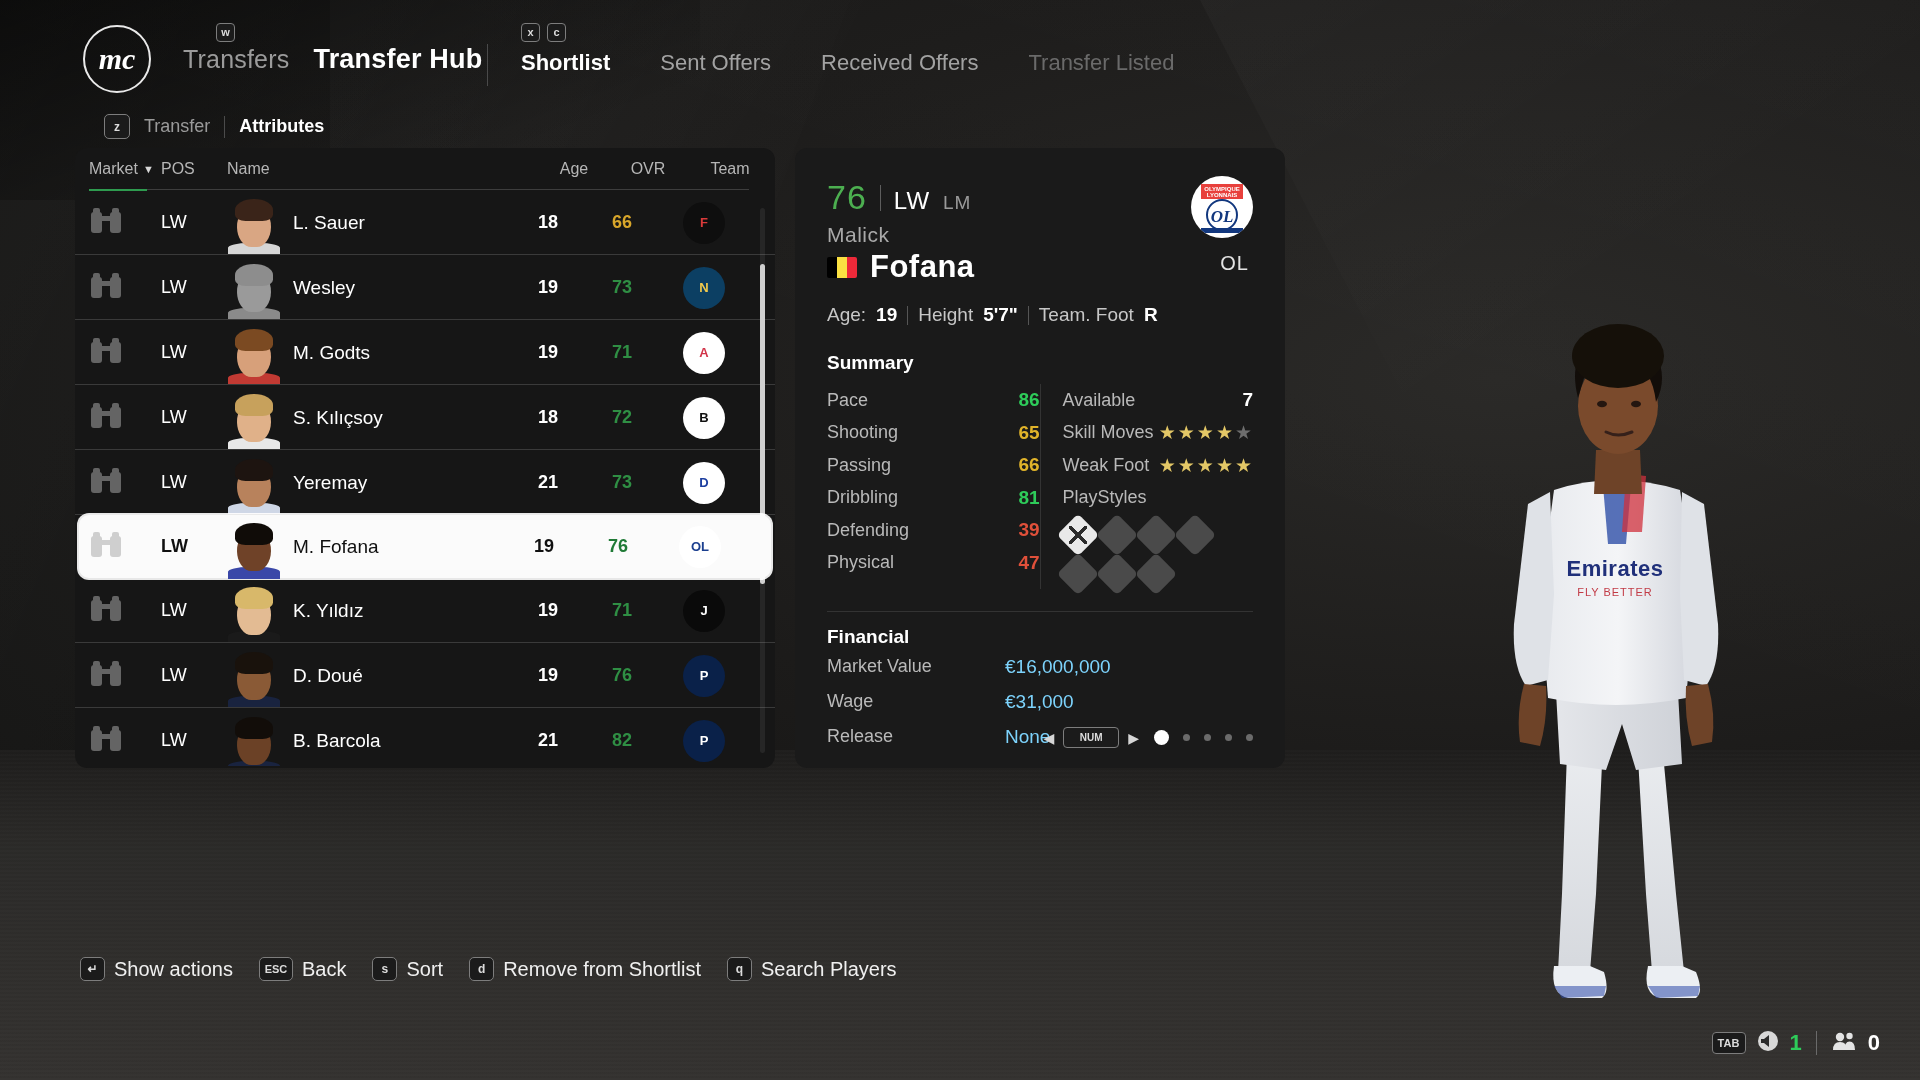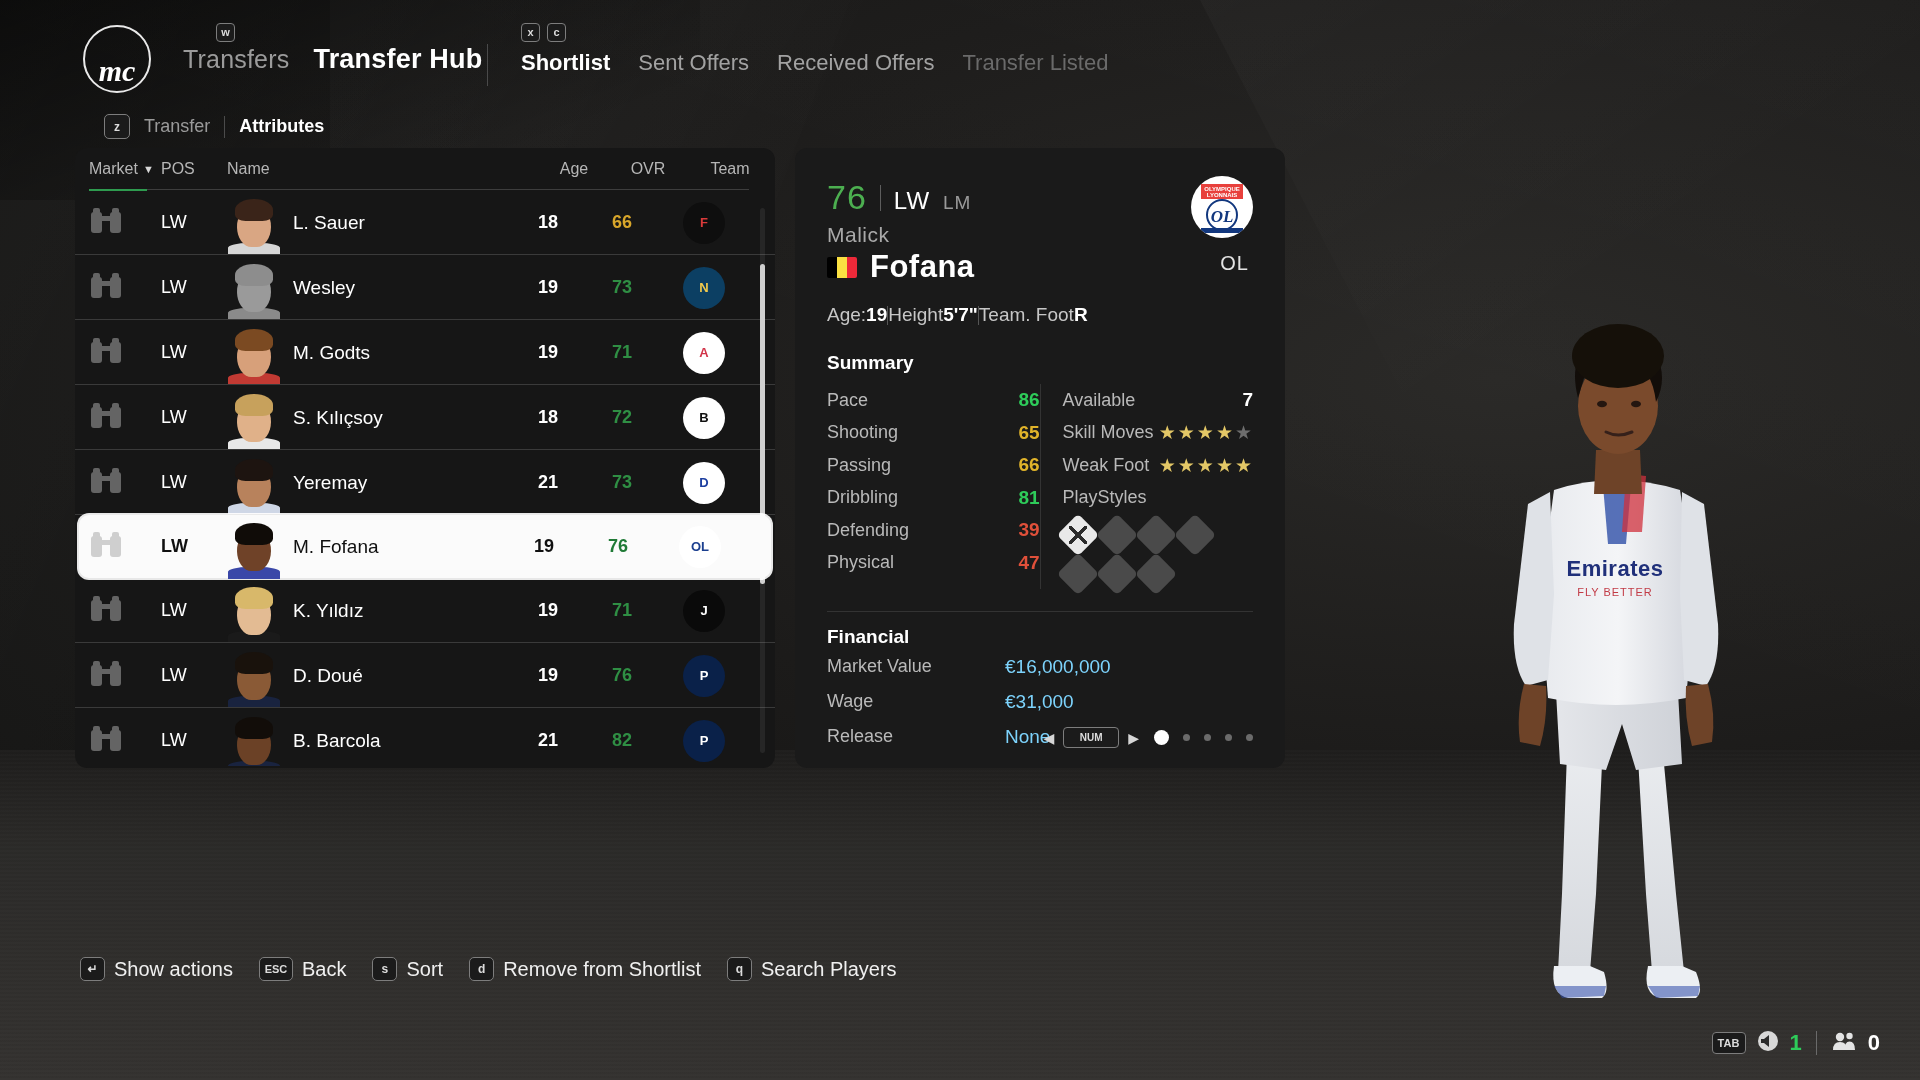--- a/index.html
+++ b/index.html
@@ -39,38 +39,38 @@
     position:absolute; top:0; left:0; width:700px; height:200px;
     background:linear-gradient(160deg, rgba(0,0,0,.55), rgba(0,0,0,0) 75%);
   }
 
   
   .header{ position:absolute; top:0; left:0; width:100%; height:108px; }
   .logo{
     position:absolute; left:83px; top:25px;
     width:68px; height:68px; border-radius:50%;
     border:2px solid #e9e9e9;
-    display:flex; align-items:flex-end; justify-content:center;
+    display:flex; align-items:center; justify-content:center;
   }
   .logo svg{ display:block; }
   .nav-main{
     position:absolute; left:183px; top:44px;
     display:flex; align-items:baseline; gap:24px;
   }
   .nav-main .item{
     font-size:25px; letter-spacing:.2px; color:#9b9b9b; white-space:nowrap;
   }
   .nav-main .item.active{ color:#fff; font-weight:bold; font-size:27px; }
   .nav-divider{
     position:absolute; left:487px; top:44px;
     width:1px; height:42px; background:#4a4a4a;
   }
   .nav-sub{
     position:absolute; left:521px; top:50px;
-    display:flex; align-items:baseline; gap:28px;
+    display:flex; align-items:baseline; gap:50px;
   }
   .nav-sub .item{ font-size:22px; color:#a2a2a2; white-space:nowrap; }
   .nav-sub .item.active{ color:#fff; font-weight:bold; }
   .nav-sub .item.disabled{ color:#6a6a6a; }
 
   
   .key{
     display:inline-flex; align-items:center; justify-content:center;
     min-width:19px; height:19px; padding:0 3px;
     border:1px solid #7d7d7d; border-radius:4px;
@@ -226,21 +226,21 @@
   .card-bar{ width:1px; height:26px; background:#5d5d5d; align-self:center; }
   .card-pos{ font-size:24px; color:#fff; letter-spacing:1px; }
   .card-pos2{ font-size:19px; color:#9a9a9a; letter-spacing:1px; }
   .card-first{ font-size:21px; color:#a9a9a9; margin-top:6px; letter-spacing:.5px; }
   .card-lastrow{ display:flex; align-items:center; gap:13px; margin-top:2px; }
   .flag{ width:30px; height:21px; display:flex; border-radius:2px; overflow:hidden; }
   .flag i{ flex:1; height:100%; display:block; }
   .card-last{ font-size:31px; font-weight:bold; color:#fff; letter-spacing:.5px; }
   .card-meta{
     margin-top:19px; font-size:19px; color:#c7c7c7;
-    display:flex; align-items:center; 
+    display:flex; align-items:center; gap:10px;
   }
   .card-meta b{ color:#fff; }
   .card-meta .sep{ width:1px; height:19px; background:#555; }
 
   .club-logo{
     position:absolute; right:32px; top:28px;
     width:62px; height:62px; border-radius:50%;
     background:#fff; overflow:hidden;
     display:flex; align-items:center; justify-content:center;
   }

